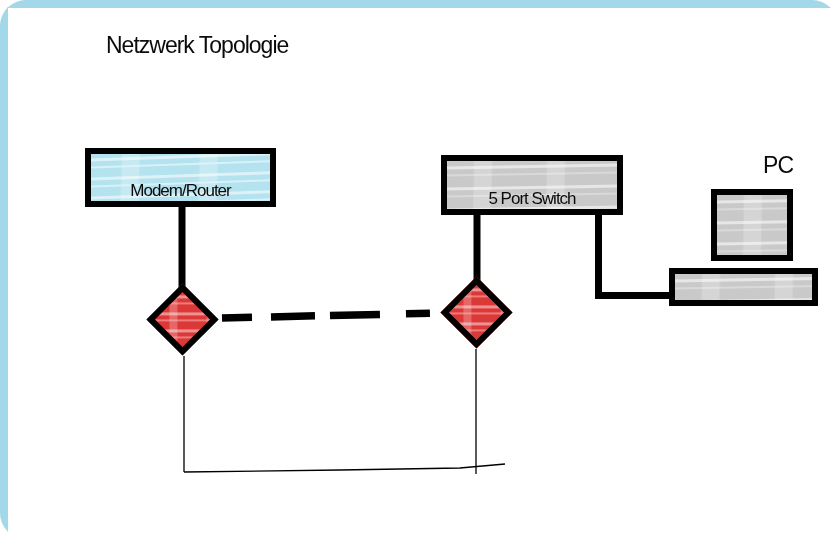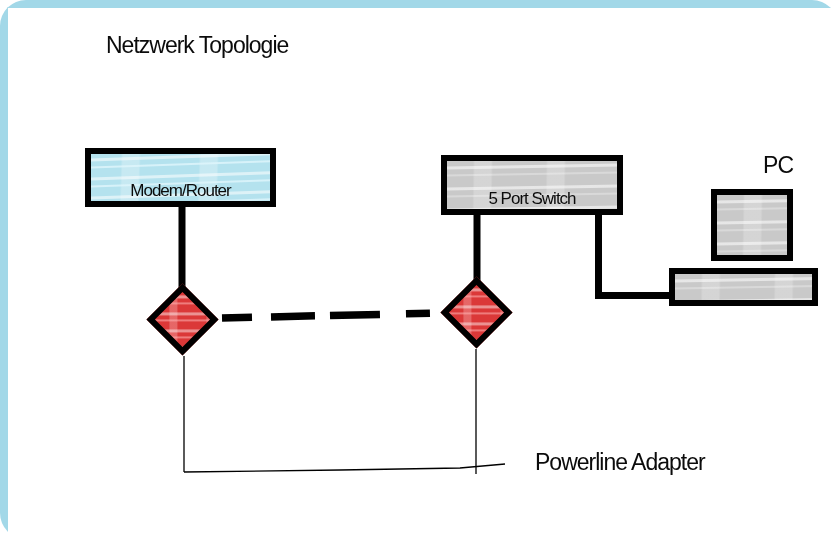--- a/index.html
+++ b/index.html
@@ -97,15 +97,14 @@
     <span>5 Port Switch</span>
   </div>
 
   <div class="label pc-label">PC</div>
   <div class="node tex-gray pc-monitor"></div>
   <div class="node tex-gray pc-base"></div>
 
   <div class="diamond diamond-left"></div>
   <div class="diamond diamond-right"></div>
 
-  <div class="label powerline-label">Powerline Adapter</div>
 
 </div>
 
 </body></html>

